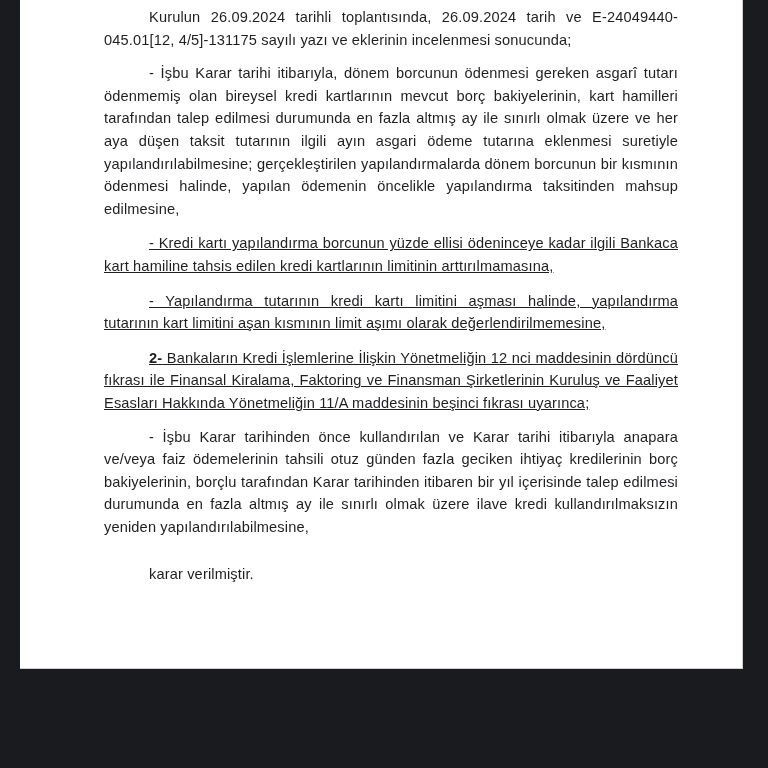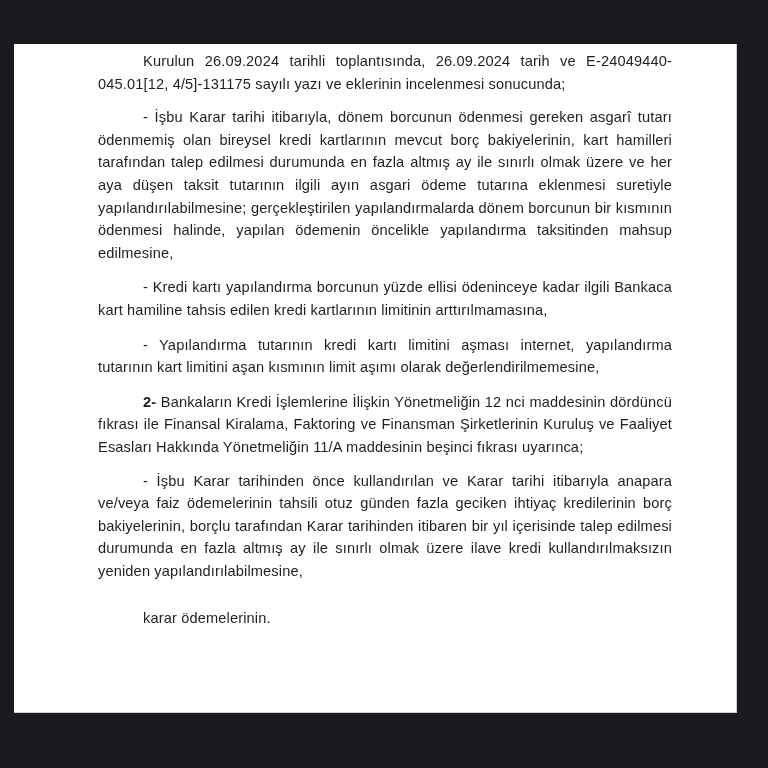--- a/index.html
+++ b/index.html
@@ -10,30 +10,29 @@
     width: 768px;
     height: 768px;
     background: #1a1b1e;
     font-family: "Liberation Sans", sans-serif;
     overflow: hidden;
   }
 
   
   #page-sheet {
     position: absolute;
-    left: 14px;
+    left: 20px;
     top: 0px;
     width: 723px;
     height: 669px;
     background: #ffffff;
     box-sizing: border-box;
     border-right: 1px solid #cfcfcf;
     border-bottom: 1px solid #cfcfcf;
     overflow: hidden;
-    margin-top: 44px;
   }
 
   #text-column {
     position: absolute;
     left: 84px;   
     top: 6px;
     width: 574px;
     box-sizing: border-box;
   }
 
@@ -48,21 +47,21 @@
     -webkit-font-smoothing: antialiased;
   }
 
   
   p.indent {
     text-indent: 45px;
   }
 
   
   p.gap-sm { margin-top: 11px; }
-  p.gap-md { margin-top: 12px; }
+  p.gap-md { margin-top: 12px; text-decoration: underline; }
   p.gap-lg { margin-top: 26px; }
 
   p.closing {
     text-indent: 45px;
     margin-top: 25px;
   }
 
   b.marker {
     font-weight: bold;
   }
@@ -76,23 +75,23 @@
 <div id="page-sheet">
   <div id="text-column">
 
     <p class="para indent">Kurulun 26.09.2024 tarihli toplantısında, 26.09.2024 tarih ve E-24049440-045.01[12, 4/5]-131175 sayılı yazı ve eklerinin incelenmesi sonucunda;</p>
 
 
     <p class="para indent gap-sm">- İşbu Karar tarihi itibarıyla, dönem borcunun ödenmesi gereken asgarî tutarı ödenmemiş olan bireysel kredi kartlarının mevcut borç bakiyelerinin, kart hamilleri tarafından talep edilmesi durumunda en fazla altmış ay ile sınırlı olmak üzere ve her aya düşen taksit tutarının ilgili ayın asgari ödeme tutarına eklenmesi suretiyle yapılandırılabilmesine; gerçekleştirilen yapılandırmalarda dönem borcunun bir kısmının ödenmesi halinde, yapılan ödemenin öncelikle yapılandırma taksitinden mahsup edilmesine,</p>
 
     <p class="para indent gap-md">- Kredi kartı yapılandırma borcunun yüzde ellisi ödeninceye kadar ilgili Bankaca kart hamiline tahsis edilen kredi kartlarının limitinin arttırılmamasına,</p>
 
-    <p class="para indent gap-md">- Yapılandırma tutarının kredi kartı limitini aşması internet, yapılandırma tutarının kart limitini aşan kısmının limit aşımı olarak değerlendirilmemesine,</p>
+    <p class="para indent gap-md">- Yapılandırma tutarının kredi kartı limitini aşması halinde, yapılandırma tutarının kart limitini aşan kısmının limit aşımı olarak değerlendirilmemesine,</p>
 
     <p class="para indent gap-md"><b class="marker">2-</b><span> Bankaların Kredi İşlemlerine İlişkin Yönetmeliğin 12 nci maddesinin dördüncü fıkrası ile Finansal Kiralama, Faktoring ve Finansman Şirketlerinin Kuruluş ve Faaliyet Esasları Hakkında Yönetmeliğin 11/A maddesinin beşinci fıkrası uyarınca;</span></p>
 
     <p class="para indent gap-sm">- İşbu Karar tarihinden önce kullandırılan ve Karar tarihi itibarıyla anapara ve/veya faiz ödemelerinin tahsili otuz günden fazla geciken ihtiyaç kredilerinin borç bakiyelerinin, borçlu tarafından Karar tarihinden itibaren bir yıl içerisinde talep edilmesi durumunda en fazla altmış ay ile sınırlı olmak üzere ilave kredi kullandırılmaksızın yeniden yapılandırılabilmesine,</p>
 
 
-    <p class="para closing">karar ödemelerinin.</p>
+    <p class="para closing">karar verilmiştir.</p>
 
   </div>
 </div>
 
 </body></html>

